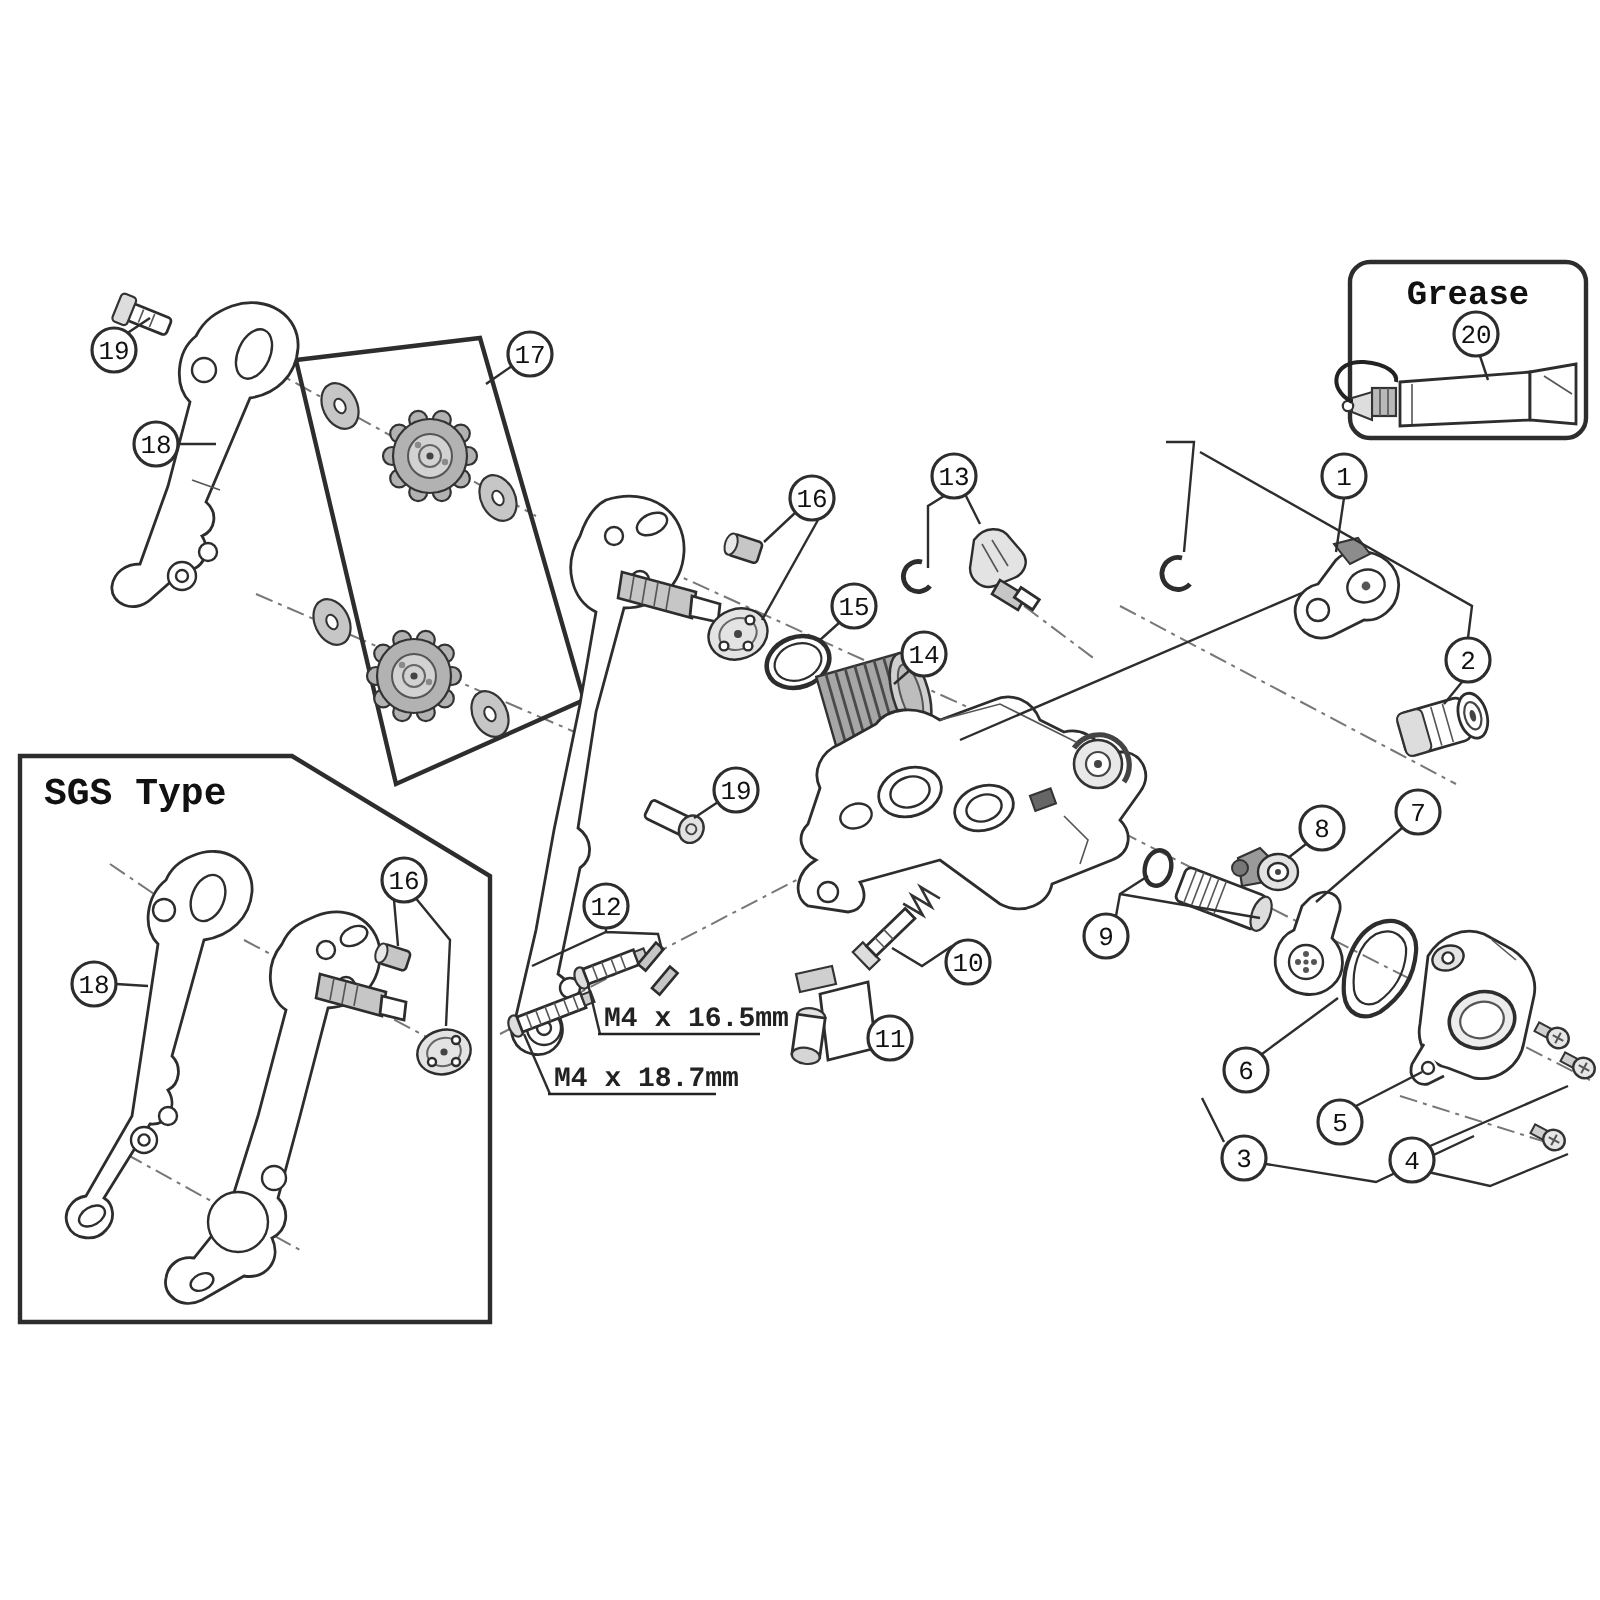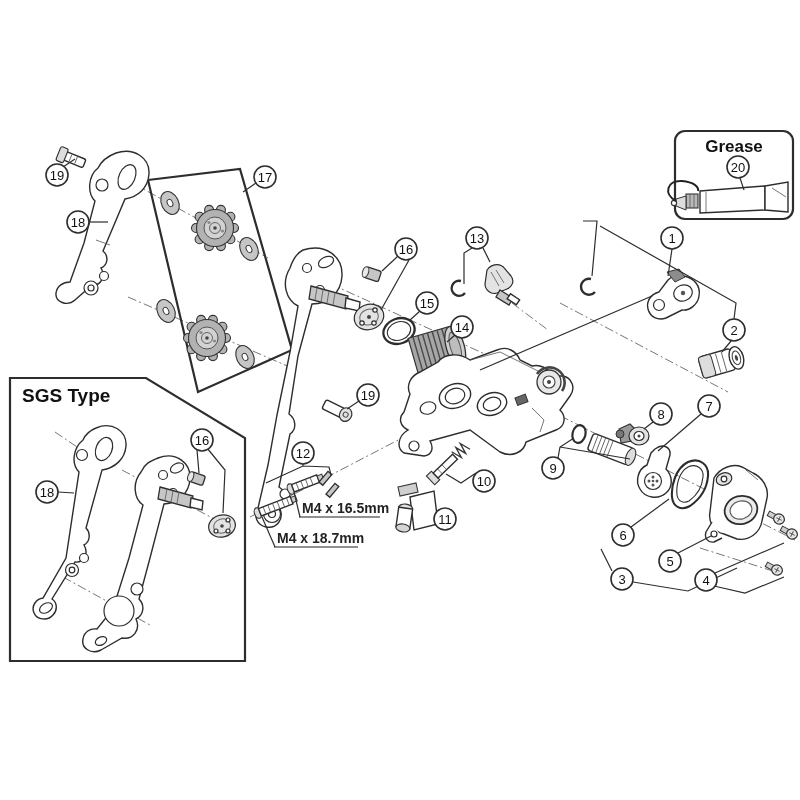--- a/index.html
+++ b/index.html
@@ -1,17 +1,17 @@
 <!DOCTYPE html>
 <html><head>
 <meta charset="utf-8">
 <style>
   html,body{margin:0;padding:0;background:#fff;}
   #stage{width:800px;height:800px;position:relative;background:#fff;
-         font-family:Liberation Sans, sans-serif;}
+         font-family:Liberation Mono, monospace;}
   svg{display:block;}
   .ln2{stroke:#2d2d2d;stroke-width:2.2;fill:none;}
   .part{stroke:#2d2d2d;stroke-width:1.4;fill:#fff;}
   .partg{stroke:#2d2d2d;stroke-width:1.3;fill:#c6c6c6;}
   .partd{stroke:#2d2d2d;stroke-width:1.2;fill:#e3e3e3;}
   .hole{stroke:#2d2d2d;stroke-width:1.2;fill:#fff;}
   .dd{stroke:#777;stroke-width:1;fill:none;stroke-dasharray:9 3 2 3;}
   .lead{stroke:#2d2d2d;stroke-width:1.2;fill:none;}
   .co circle{fill:#fff;stroke:#2d2d2d;stroke-width:1.6;}
   .co text{font-size:13px;fill:#111;text-anchor:middle;}

